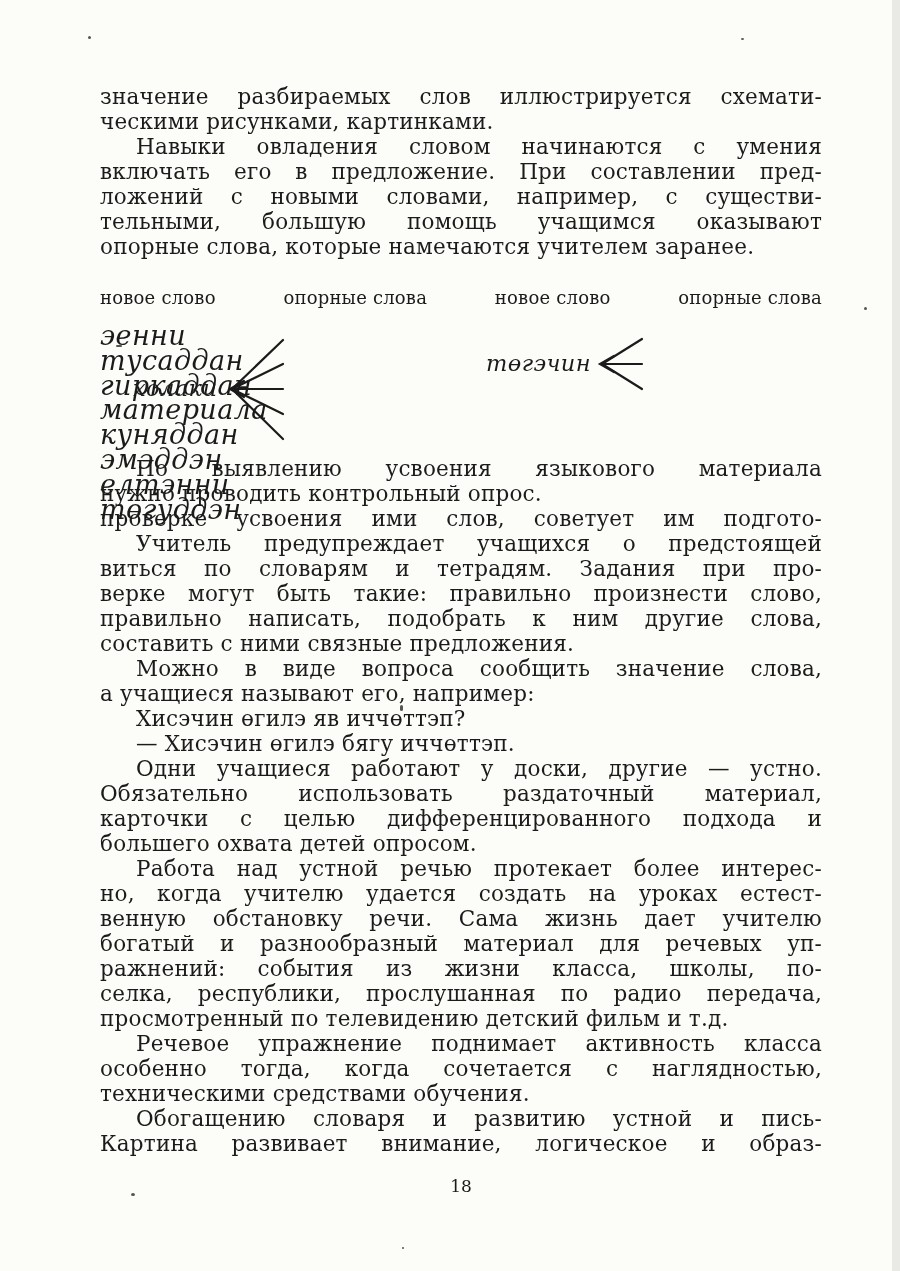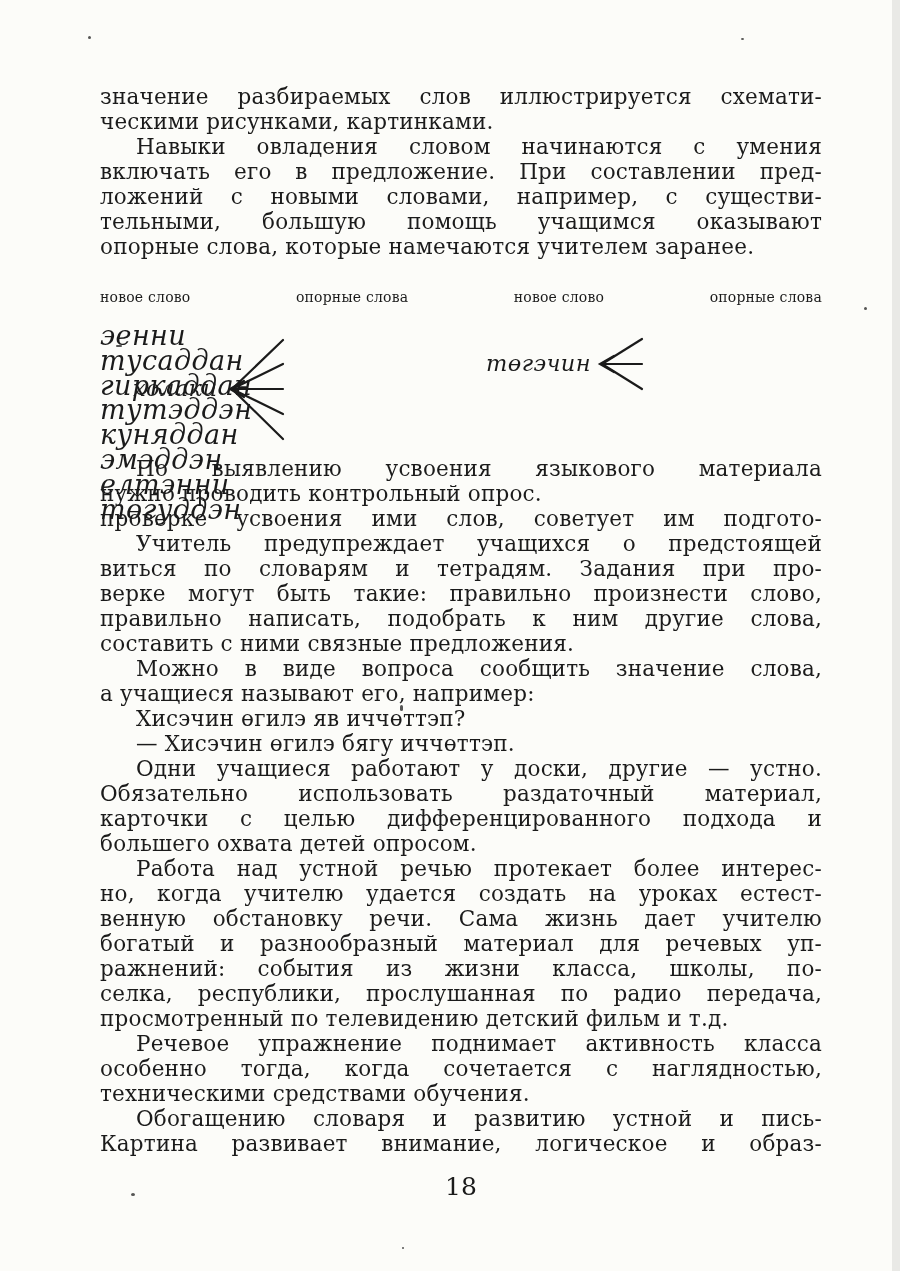--- a/index.html
+++ b/index.html
@@ -12,37 +12,37 @@
   }
   .text-col{position:absolute;left:100px;top:84px;width:722px;}
   .line{
     font-size:21.5px;line-height:25px;letter-spacing:0.2px;
     text-align:left;white-space:normal;
   }
   .line.just{text-align:justify;text-align-last:justify;}
   .line.indent{text-indent:36px;}
   .scheme-header{
     display:flex;justify-content:space-between;
-    margin-top:26px;font-size:14px;line-height:25px;letter-spacing:0.2px;
+    margin-top:26px;font-size:18px;line-height:25px;letter-spacing:0.2px;
   }
   .scheme-diagram{position:relative;height:132px;margin-top:14px;}
   .scheme-diagram svg{position:absolute;left:0;top:0;}
   .stem-label,.branch-label{
     position:absolute;font-style:italic;font-size:22.5px;line-height:24.8px;
     letter-spacing:0.4px;
   }
   .stem-left{left:33px;top:52px;}
   .stem-right{left:386px;top:27px;font-style:italic;}
   .branches-left{left:186px;top:3px;}
   .branches-right{left:545px;top:2px;}
   .branches-left div,.branches-right div{
     font-style:italic;font-size:27px;line-height:24.8px;letter-spacing:0.4px;
   }
   .page-number{
-    margin-top:18px;text-align:center;font-size:25px;line-height:25px;
+    margin-top:18px;text-align:center;font-size:17px;line-height:25px;
   }
   .speck{position:absolute;background:#2a2a2a;border-radius:50%;opacity:.8;}
 </style>
 </head>
 <body>
 
 <div class="page">
 
   <div class="speck" style="left:88px;top:36px;width:3px;height:3px;"></div>
   <div class="speck" style="left:741px;top:38px;width:3px;height:2px;"></div>
@@ -86,21 +86,21 @@
           <line x1="502" y1="40" x2="542" y2="40"></line>
           <line x1="502" y1="40" x2="542" y2="65"></line>
           <path d="M514 32 L500 40 L514 48"></path>
         </g>
       </svg>
       <span class="stem-label stem-left">холаки</span>
       <div class="branches-left" id="branches-left">
           <div>эенни</div>
           <div>тусаддан</div>
           <div>гиркаддан</div>
-          <div>тутэддэн</div>
+          <div>материала</div>
           <div>куняддан</div>
         </div>
       <span class="stem-label stem-right">төгэчин</span>
       <div class="branches-right" id="branches-right">
           <div>эмэддэн</div>
           <div>елтэнни</div>
           <div>төгуддэн</div>
         </div>
     </div>
 

